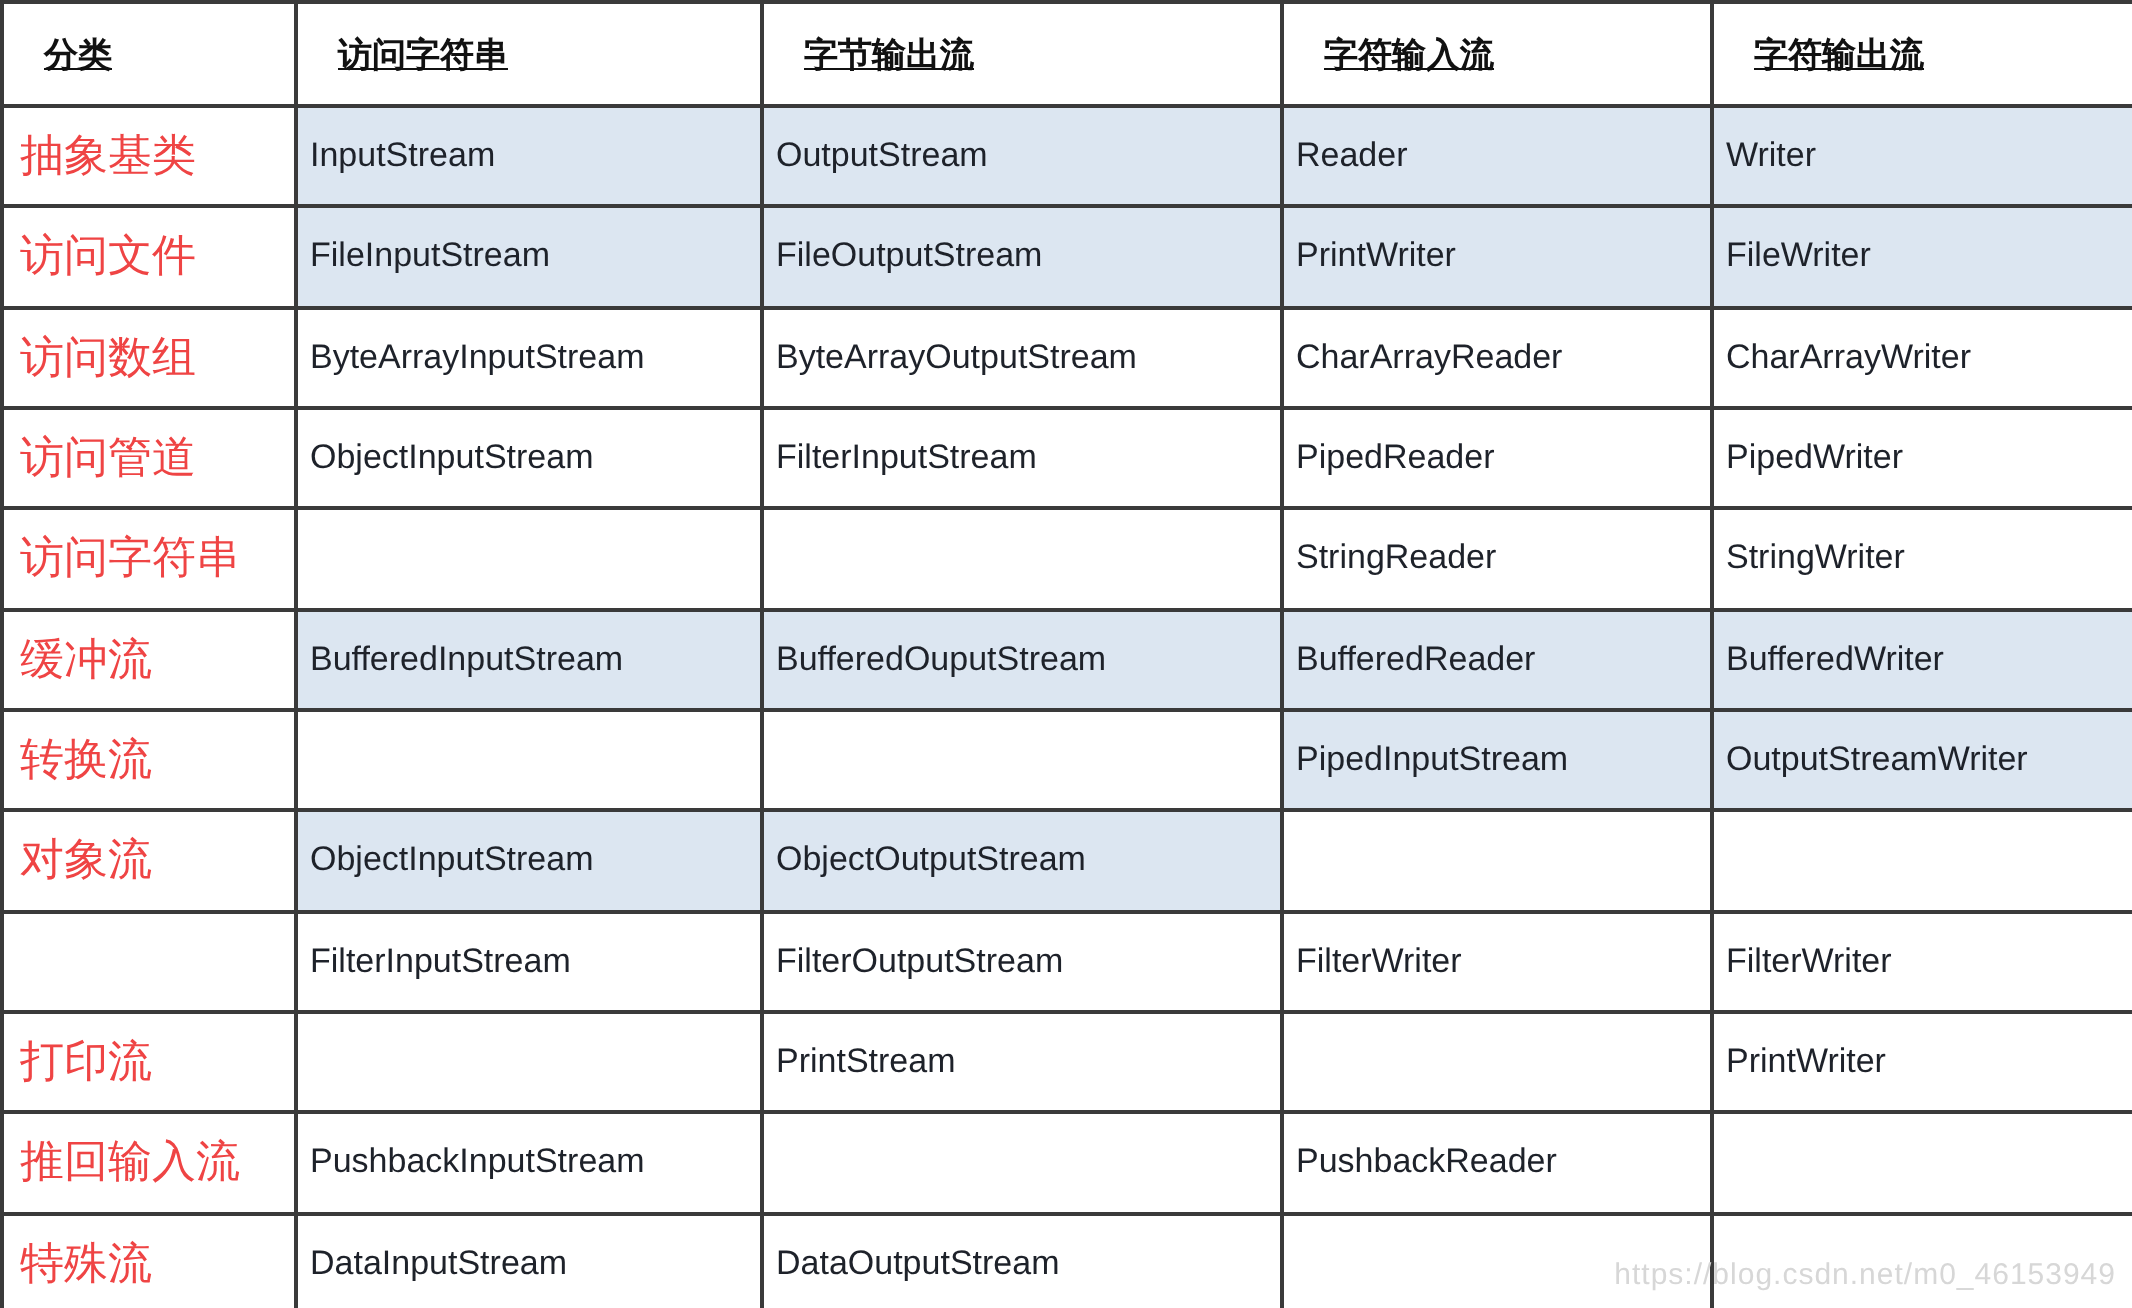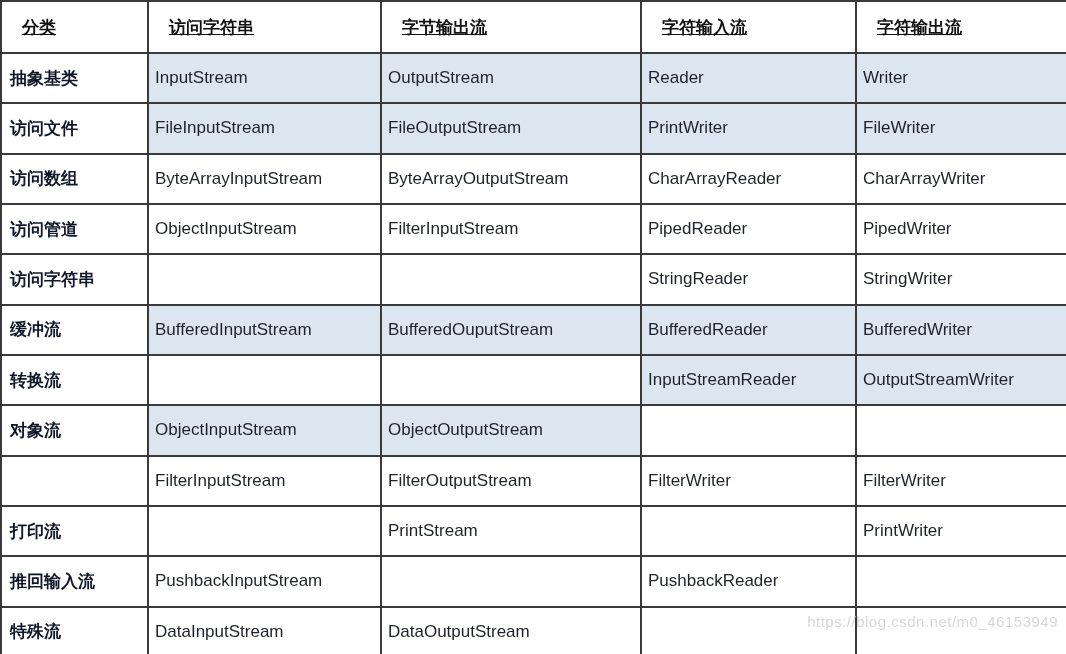--- a/index.html
+++ b/index.html
@@ -37,35 +37,35 @@
     font-weight: normal;
   }
   table.io-table thead th {
     font-weight: bold;
     color: #111111;
     font-size: 17px;
     padding-left: 20px;
     text-decoration: underline;
   }
   table.io-table tbody th.row-label {
-    font-weight: bold;
-    color: #0f172a;
-    font-size: 17px;
+    font-weight: normal;
+    color: #ef4444;
+    font-size: 22px;
     padding-left: 8px;
   }
   table.io-table td.hl {
     background: var(--hl, #dce6f1);
     margin-top: 24px;
   }
   table.io-table thead tr { height: 52px; }
   table.io-table tbody tr { height: 50px; }
   .watermark {
     position: absolute;
     right: 8px;
-    bottom: 24px;
+    bottom: 8px;
     font-size: 15px;
     color: var(--wm, #d7d7d7);
     letter-spacing: 0.5px;
     pointer-events: none;
   }
 </style>
 </head>
 <body>
 
 <div class="page">
@@ -127,21 +127,21 @@
           <th class="row-label">缓冲流</th>
           <td class="hl">BufferedInputStream</td>
           <td class="hl">BufferedOuputStream</td>
           <td class="hl">BufferedReader</td>
           <td class="hl">BufferedWriter</td>
         </tr>
         <tr>
           <th class="row-label">转换流</th>
           <td></td>
           <td></td>
-          <td class="hl">InputStreamReader</td>
+          <td class="hl">PipedInputStream</td>
           <td class="hl">OutputStreamWriter</td>
         </tr>
         <tr>
           <th class="row-label">对象流</th>
           <td class="hl">ObjectInputStream</td>
           <td class="hl">ObjectOutputStream</td>
           <td></td>
           <td></td>
         </tr>
         <tr>

